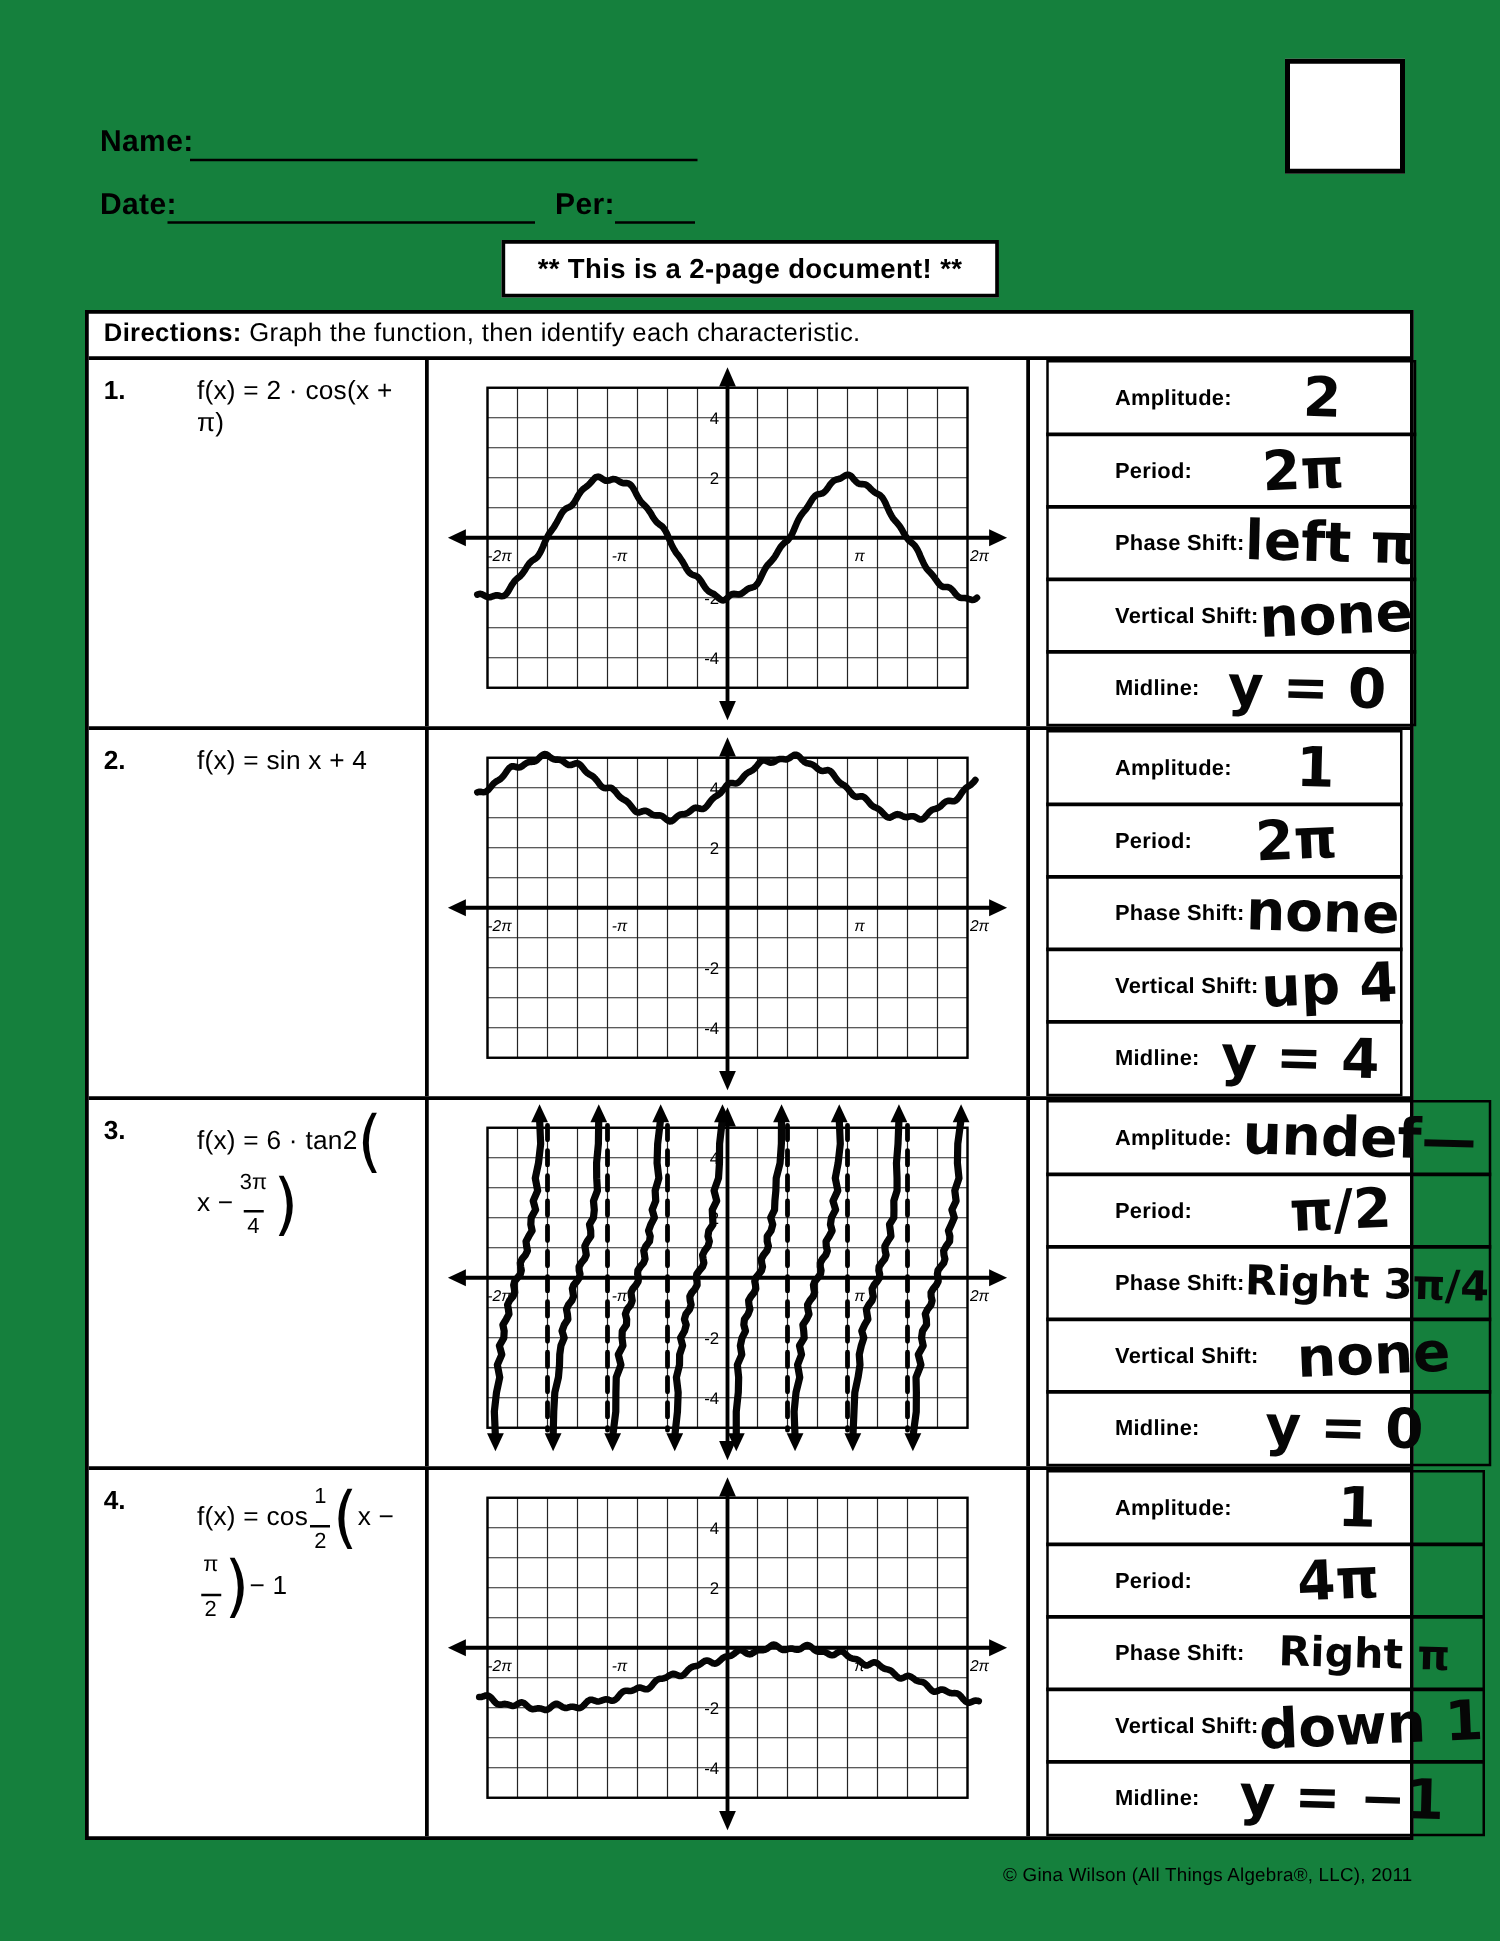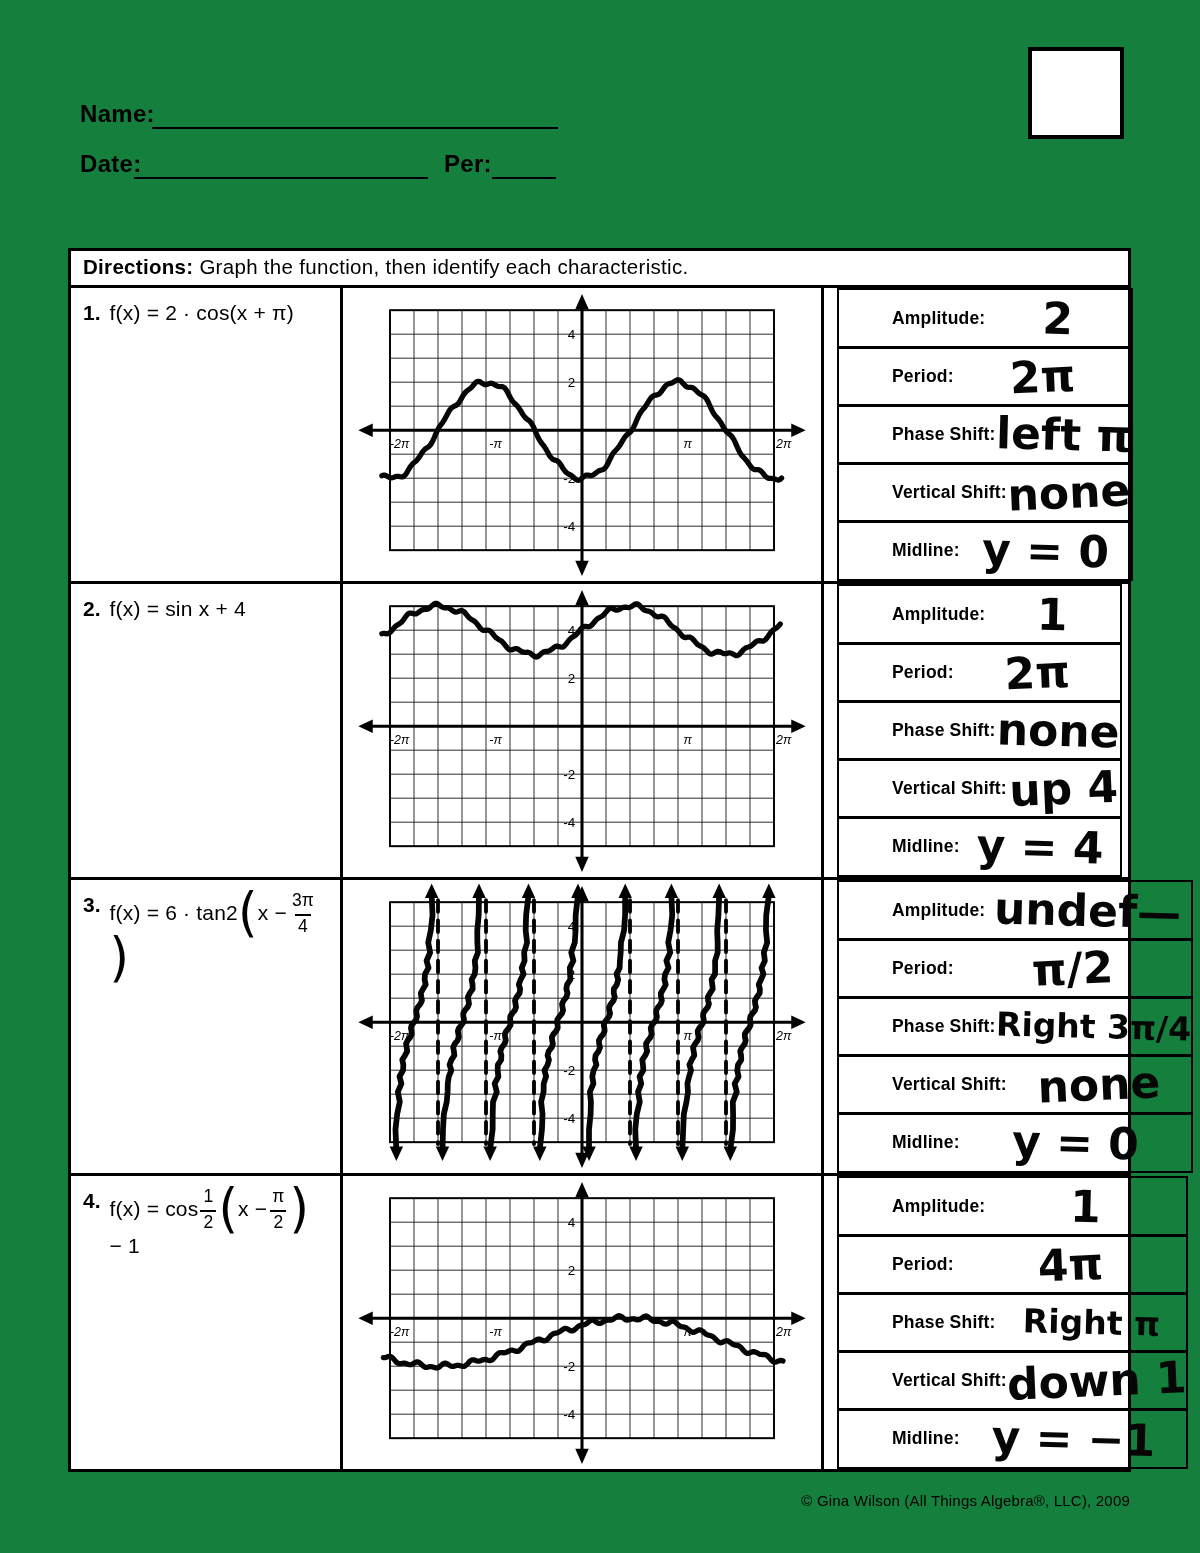--- a/index.html
+++ b/index.html
@@ -21,24 +21,24 @@
   
   .main-table{position:absolute;left:68px;top:248px;width:1063px;border:3px solid #000;
               box-sizing:border-box;background:#fff;}
   .directions-row{height:34px;box-sizing:border-box;padding:4px 12px 12px;font-size:20.5px;letter-spacing:.3px;}
   .prob-row{height:296px;box-sizing:border-box;border-top:3px solid #000;
             display:grid;grid-template-columns:272px 481px 1fr;}
   .fcell{border-right:3px solid #000;box-sizing:border-box;padding:12px 8px 0 12px;
          display:flex;align-items:flex-start;gap:9px;overflow:visible;}
   .pnum{font-weight:bold;font-size:21px;line-height:1.25;}
   .formula{font-size:21px;letter-spacing:.2px;line-height:1.25;display:inline-flex;
-           align-items:center;flex-wrap:wrap;row-gap:2px;}
+           align-items:center;flex-wrap:wrap;row-gap:2px;margin-left:48px;}
   .frac{display:inline-flex;flex-direction:column;align-items:center;vertical-align:middle;
         margin:0 2px;line-height:1;font-size:17.5px;}
-  .frac .fn{padding:0 3px 4px;text-align:center;}
+  .frac .fn{padding:0 3px 14px;text-align:center;}
   .frac .fd{border-top:2px solid #000;padding:2px 3px 0;}
   .bigp{font-size:50px;font-weight:400;line-height:.85;display:inline-block;transform:scaleY(1.08);
         font-family:"DejaVu Sans",sans-serif;}
   .gcell{border-right:3px solid #000;box-sizing:border-box;display:flex;align-items:center;
          justify-content:center;overflow:visible;}
   .gcell svg{display:block;}
   .acell{display:flex;flex-direction:column;box-sizing:border-box;padding:0 6px 0 13px;overflow:visible;}
   .ans-row{flex:1;border:2.6px solid #000;margin-top:-2.6px;display:flex;align-items:center;
            position:relative;overflow:visible;background:transparent;padding-left:44px;}
   .ans-row:first-child{margin-top:0;}
@@ -55,20 +55,21 @@
 
   <span class="abs hdr-label" style="left:80px;top:100px;">Name:</span>
   <span class="hline" style="left:152px;top:101px;width:406px;"></span>
   <div class="corner-box"></div>
 
   <span class="abs hdr-label" style="left:80px;top:150px;">Date:</span>
   <span class="hline" style="left:134px;top:151px;width:294px;"></span>
   <span class="abs hdr-label" style="left:444px;top:150px;">Per:</span>
   <span class="hline" style="left:492px;top:151px;width:64px;"></span>
 
+  <div class="banner"><span>** This is a 2-page document! **</span></div>
 
   <div class="main-table">
     <div class="directions-row">
       <span class="bold">Directions:</span>
       <span>Graph the function, then identify each characteristic.</span>
     </div>
     <div id="rows">
   <div class="prob-row">
     <div class="fcell">
       <span class="pnum">1.</span>
@@ -428,14 +429,14 @@
             </div>
             <div class="ans-row">
               <span class="ans-label">Midline:</span>
               <span class="hand" style="font-size: 44px; transform: rotate(1.5deg);">y = −1</span>
             </div>
           </div>
   </div>
 </div>
   </div>
 
-  <div class="footer">© Gina Wilson (All Things Algebra®, LLC), 2009</div>
+  <div class="footer">© Gina Wilson (All Things Algebra®, LLC), 2011</div>
 </div>
 
 </body></html>

